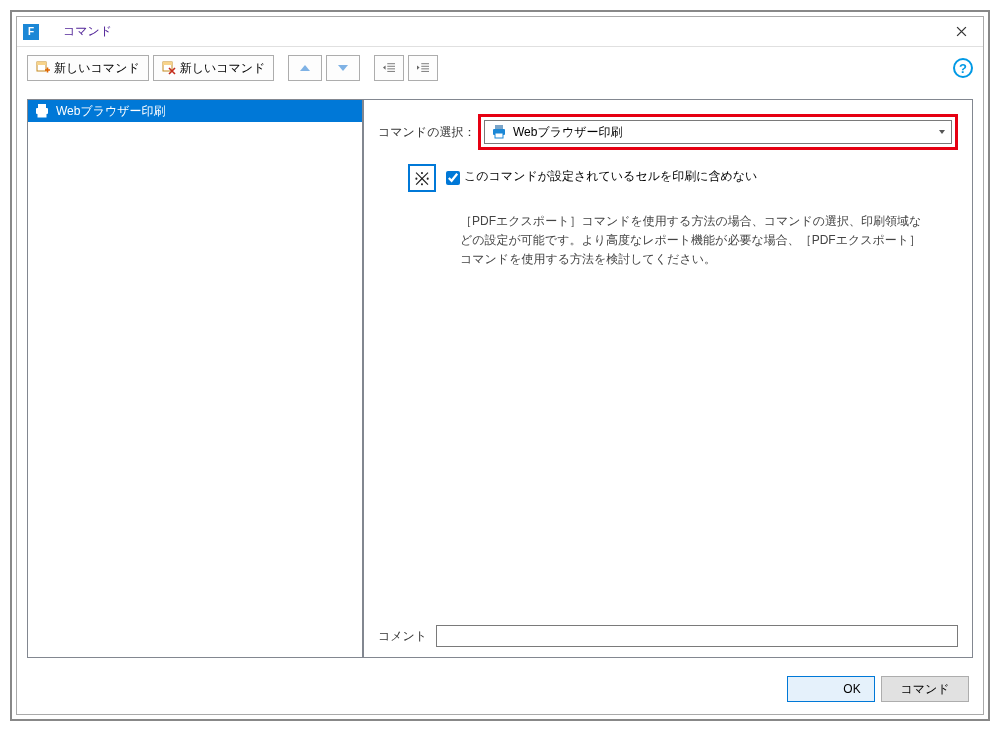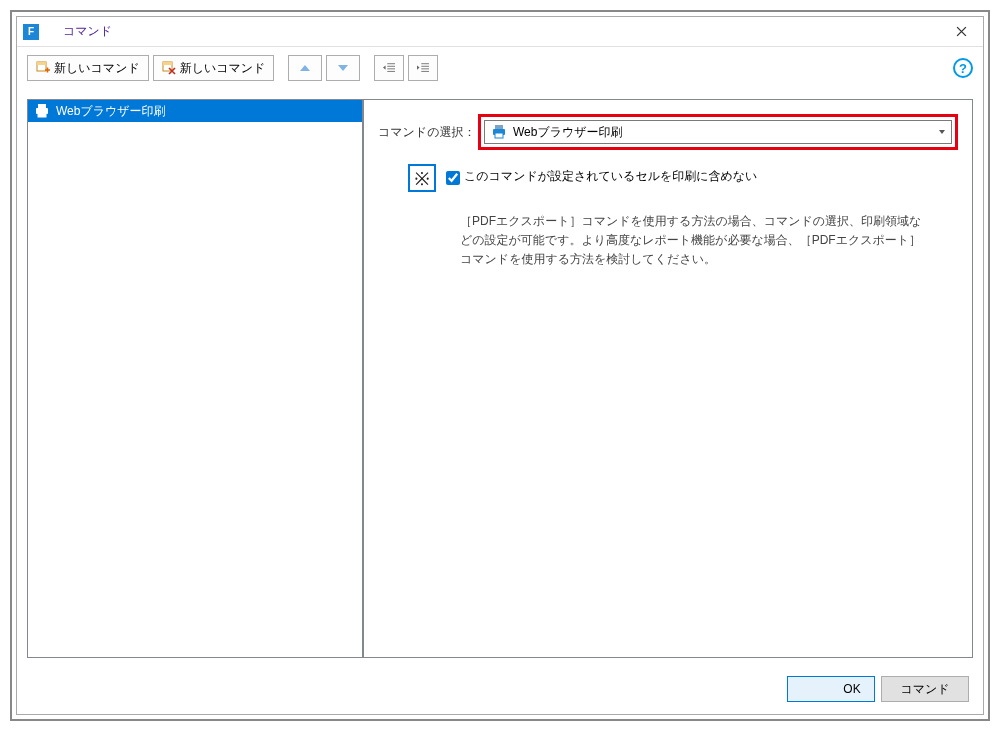--- a/index.html
+++ b/index.html
@@ -153,20 +153,24 @@
         <div class="check-row">
           <div class="ref-box">※</div>
           <label class="cb-wrap">
             <input type="checkbox" checked="" style="">
             <span>このコマンドが設定されているセルを印刷に含めない</span>
           </label>
         </div>
 
         <div class="info-text">［PDFエクスポート］コマンドを使用する方法の場合、コマンドの選択、印刷領域などの設定が可能です。より高度なレポート機能が必要な場合、［PDFエクスポート］コマンドを使用する方法を検討してください。</div>
 
+        <div class="comment-row">
+          <div class="clbl">コメント</div>
+          <input type="text" value="" style="">
+        </div>
 
       </div>
     </div>
 
     <div class="footer">
       <button class="fbtn primary">OK</button>
       <button class="fbtn">コマンド</button>
     </div>
 
   </div>

